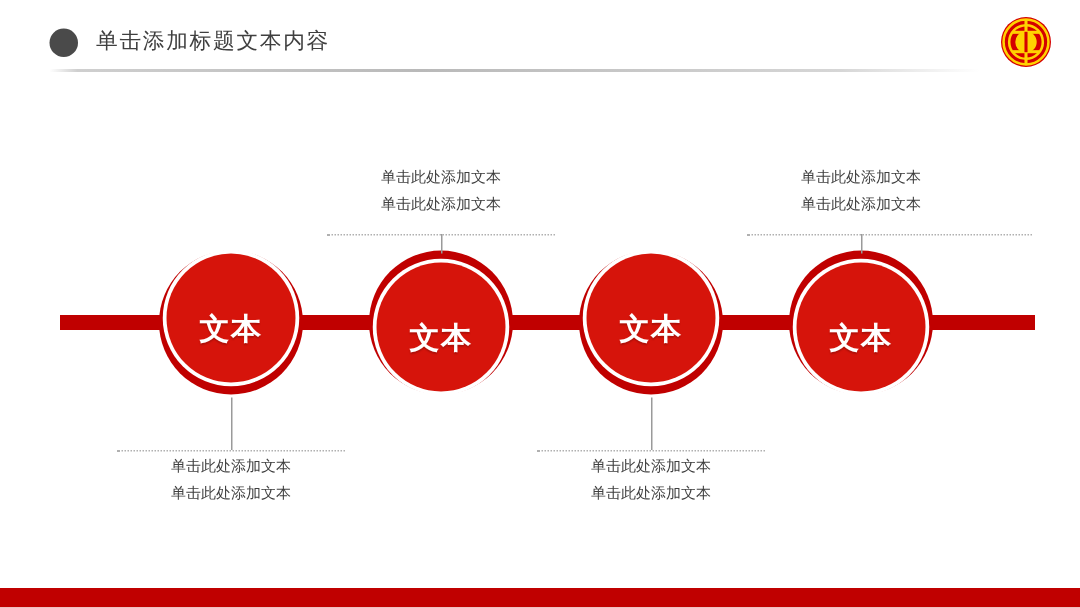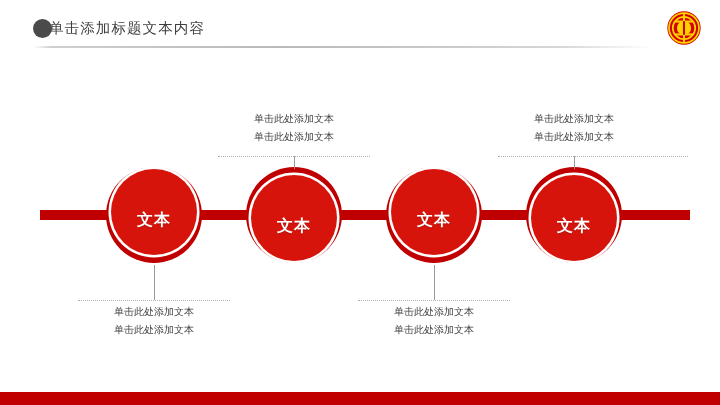--- a/index.html
+++ b/index.html
@@ -26,21 +26,21 @@
     position: absolute;
     left: 33px;
     top: 19px;
     width: 19px;
     height: 19px;
     border-radius: 50%;
     background: #4a4a4a;
   }
   .header-title {
     position: absolute;
-    left: 49px;
+    left: 64px;
     top: 17px;
     font-size: 14.5px;
     color: #3f3f3f;
     letter-spacing: 1.1px;
     line-height: 22px;
     white-space: nowrap;
   }
   .header-rule {
     position: absolute;
     left: 33px;
@@ -106,21 +106,21 @@
     align-items: center;
     justify-content: center;
   }
   
   .node.gap-bottom .inner { top: 2px; }
   
   .node.gap-top .inner { top: 8px; }
 
   .node .label {
     color: #ffffff;
-    font-size: 16px;
+    font-size: 20px;
     font-weight: bold;
     letter-spacing: 1px;
     line-height: 1;
     text-shadow: 0 1px 1px rgba(0,0,0,.18);
     margin-top: 16px;
   }
 
   
   .stem {
     position: absolute;

